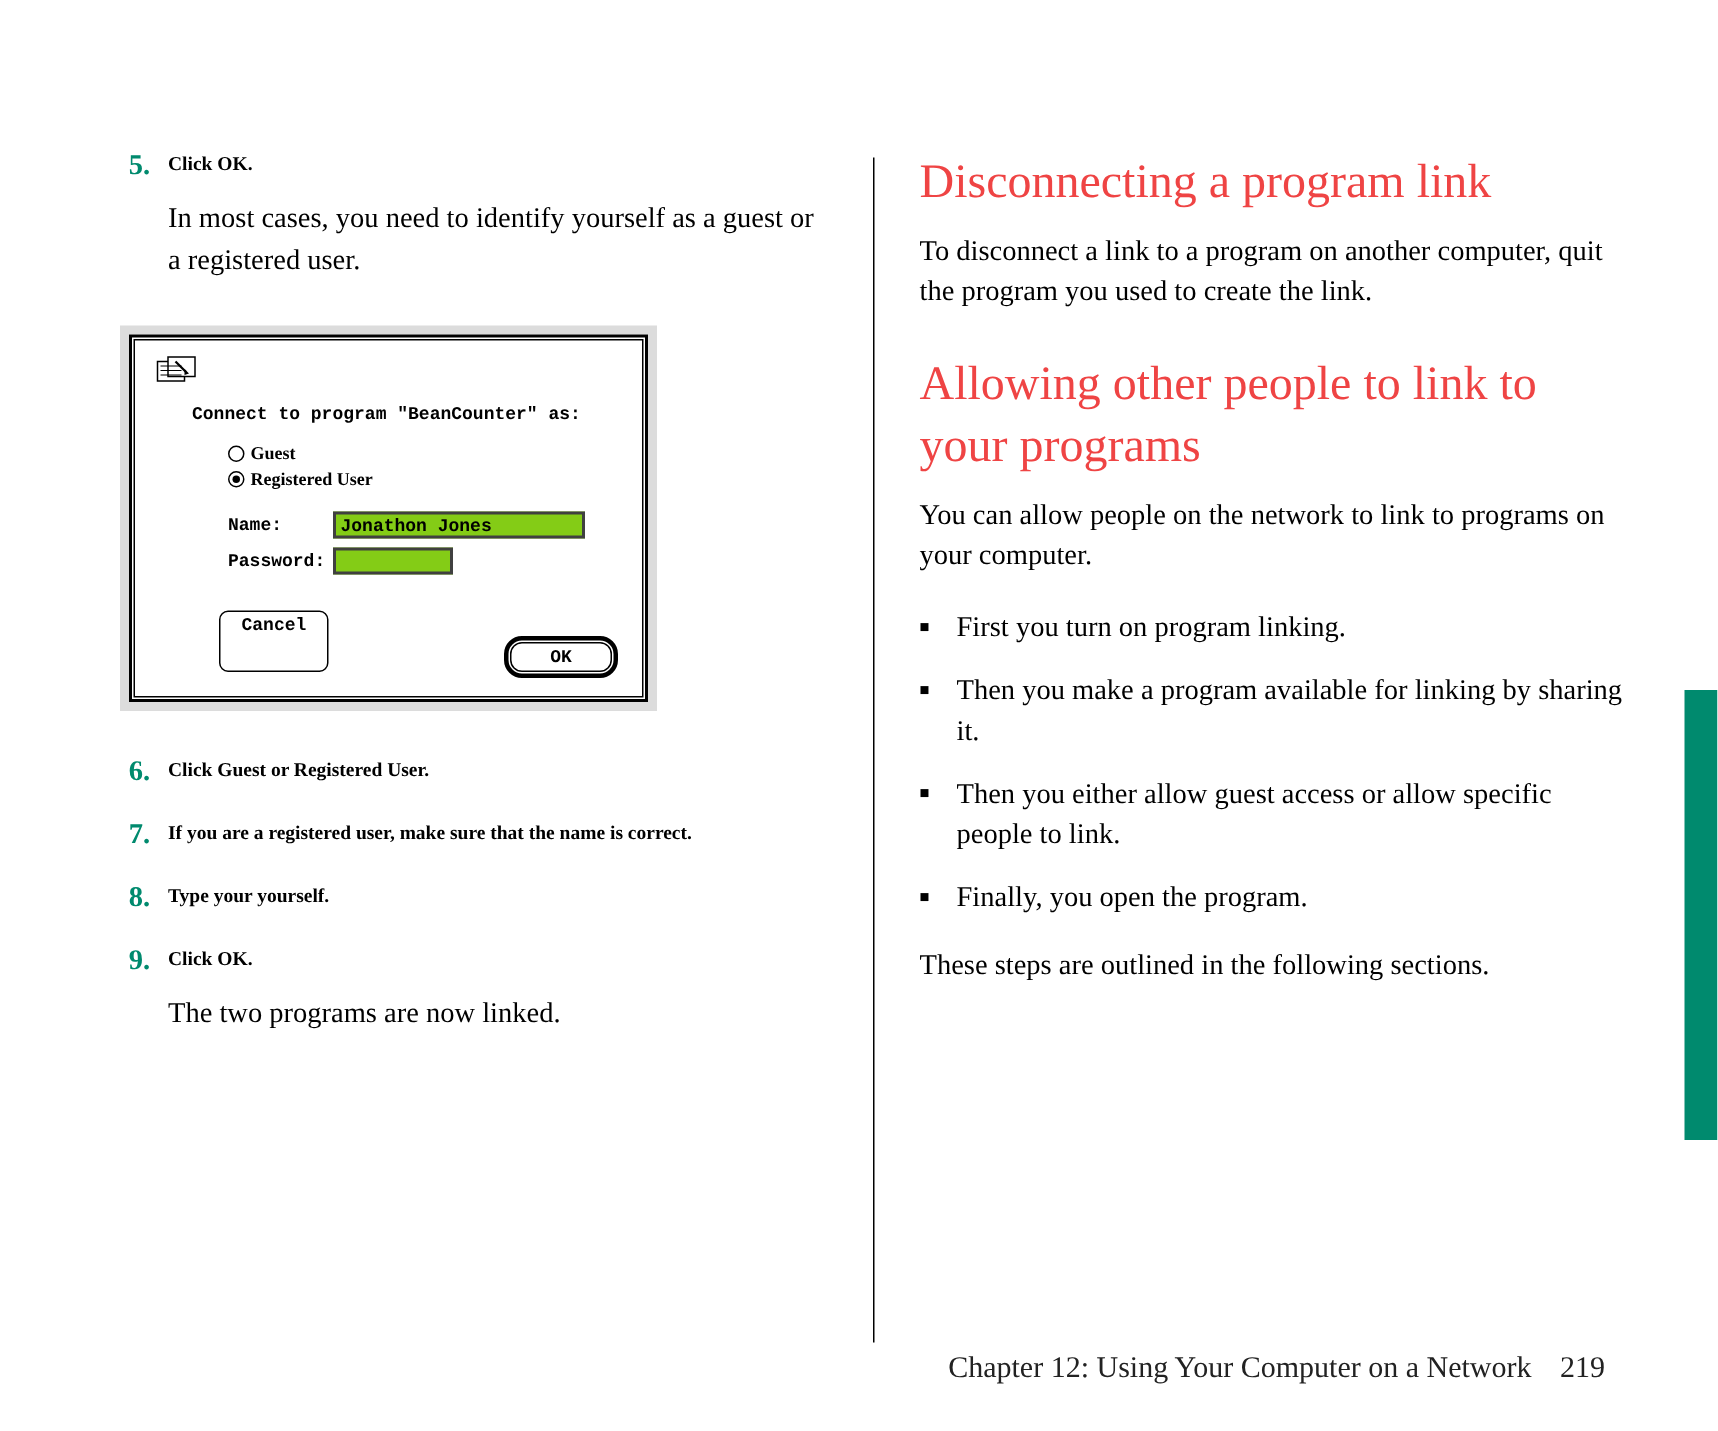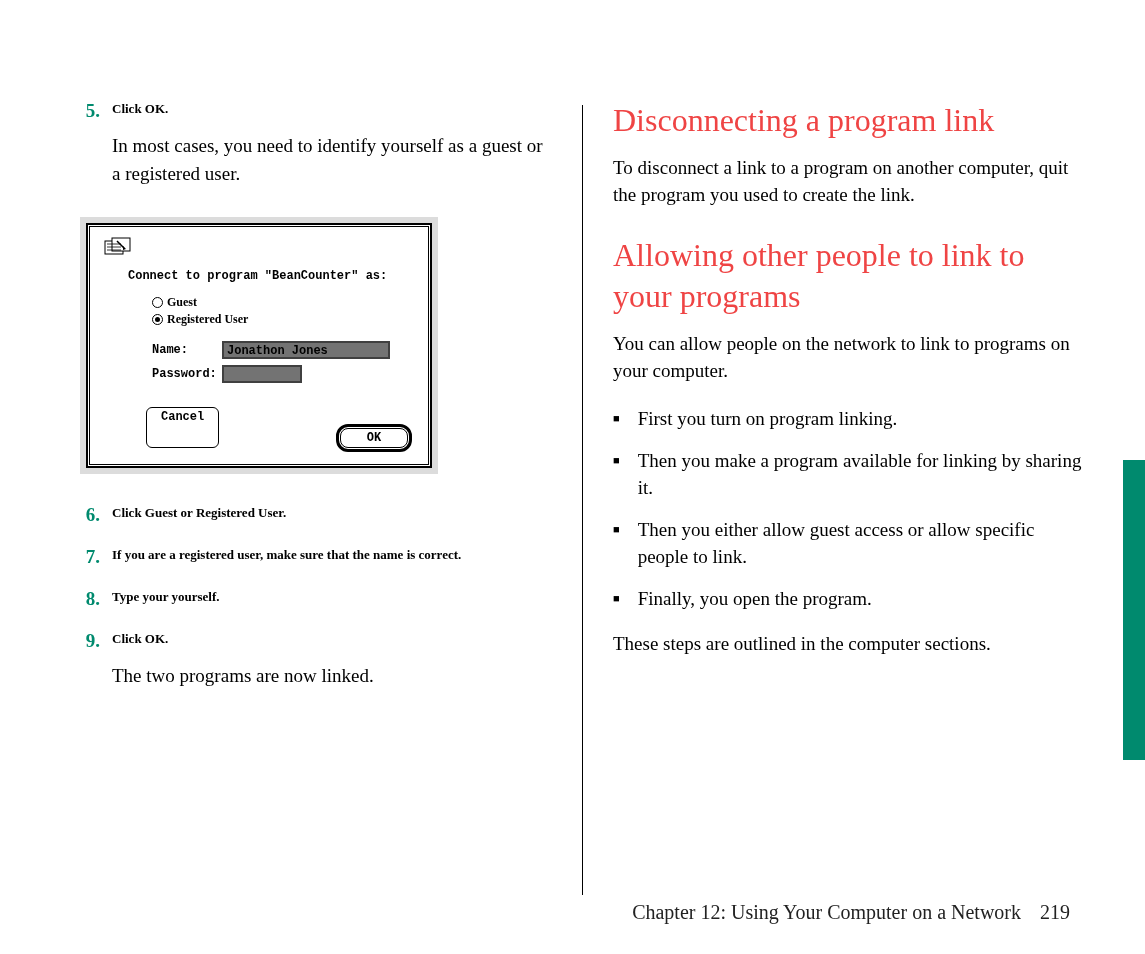--- a/index.html
+++ b/index.html
@@ -81,21 +81,21 @@
     display: inline-flex; align-items: center; justify-content: center;
     flex-shrink: 0;
   }
   .radio-dot { width: 5px; height: 5px; background: #000; border-radius: 50%; }
   .field-row { display: flex; align-items: center; margin-left: 48px; margin-bottom: 6px; }
   .field-label { width: 70px; }
   .field-box {
     border: 2px solid #404040;
     height: 18px;
     padding: 1px 4px;
-    background: #737373;
+    background: #84cc16;
     font-family: inherit;
     font-size: 12px;
     font-weight: bold;
   }
   .name-box { width: 168px; border-width: 2px; padding: 1px 3px; }
   .pwd-box { width: 80px; }
   .dialog-buttons {
     display: flex; justify-content: space-between;
     margin: 24px 6px 2px 6px;
     padding-left: 36px;
@@ -264,21 +264,21 @@
       <li class="bullet-item">
         <span class="bullet-mark">■</span>
         <span>Then you either allow guest access or allow specific people to link.</span>
       </li>
       <li class="bullet-item">
         <span class="bullet-mark">■</span>
         <span>Finally, you open the program.</span>
       </li>
     </ul>
 
-    <p class="body-text">These steps are outlined in the computer sections.</p>
+    <p class="body-text">These steps are outlined in the following sections.</p>
   </div>
 
 </div>
 
 <div class="edge-tab"></div>
 
 <div class="footer">
   <span>Chapter 12: Using Your Computer on a Network</span>
   <span class="page-num">219</span>
 </div>

